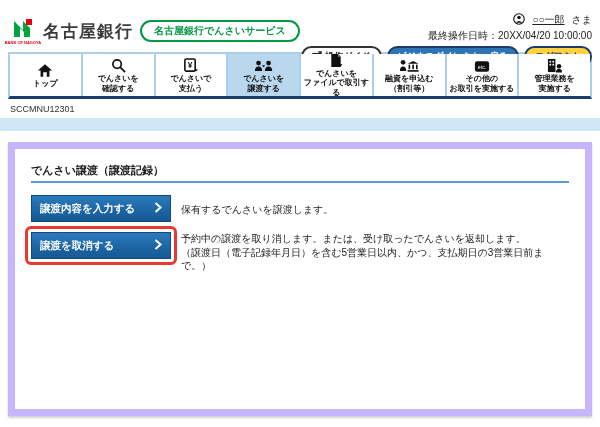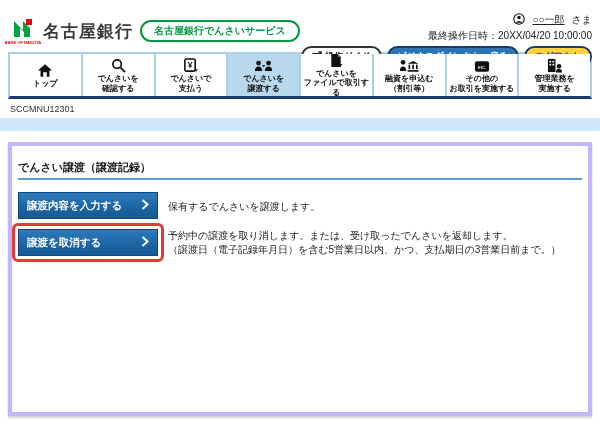--- a/index.html
+++ b/index.html
@@ -32,21 +32,21 @@
   .nav-label { font-size:8px; line-height:1.2; color:#111; text-align:center; white-space:pre-line; font-weight:bold; }
   .nav-icon { height:17px; display:flex; align-items:flex-end; justify-content:center; }
 
   
   .title-row { display:flex; justify-content:space-between; align-items:center; padding:5px 10px 4px 10px; }
   .page-title { font-size:12px; font-weight:bold; color:#1a1a1a; }
   .screen-id { font-size:9px; color:#333; }
   .blue-bar { height:13px; background:#cfe8f7; width:100%; }
 
   
-  .content-box { margin:11px 8px 0 8px; border:4px solid #c4b5fd; height:274px; padding:14px 6px; background:#fff; box-shadow:0 2px 2px rgba(0,0,0,0.18); }
+  .content-box { margin:11px 8px 0 8px; border:7px solid #c4b5fd; height:274px; padding:14px 16px; background:#fff; box-shadow:0 2px 2px rgba(0,0,0,0.18); }
   .section-title { font-size:11px; font-weight:bold; color:#1a1a1a; border-bottom:2px solid #5b9bd5; padding-bottom:3px; margin-bottom:12px; }
   .action-row { display:flex; align-items:flex-start; margin-bottom:10px; }
   .btn-main { width:140px; height:27px; background:linear-gradient(180deg,#2b7abc 0%,#1b62a0 65%,#155a95 100%); border:1px solid #0d4a80; color:#fff; font-size:10.5px; font-weight:bold; display:flex; align-items:center; justify-content:space-between; padding:0 8px; cursor:pointer; font-family:inherit; }
   .row1 { margin-top:4px; }
   .row1 .desc { padding-top:8px; }
   .highlight-box { border:3px solid #e8382f; border-radius:6px; padding:3px; margin:-6px 0 8px -6px; }
   .desc { font-size:10px; color:#1a1a1a; line-height:1.35; margin-left:10px; white-space:pre-line; }
   .row2 .desc { margin-left:4px; padding-top:0; }
 </style>
 </head>

